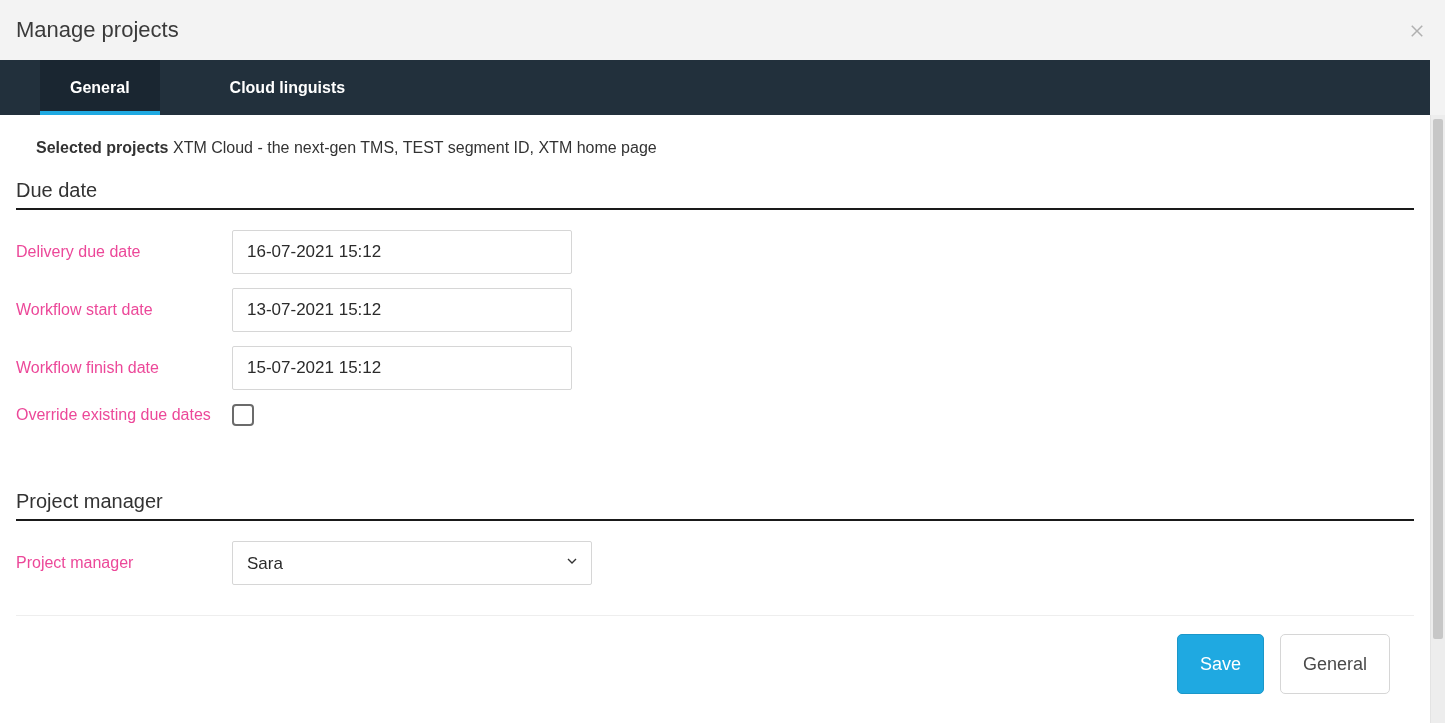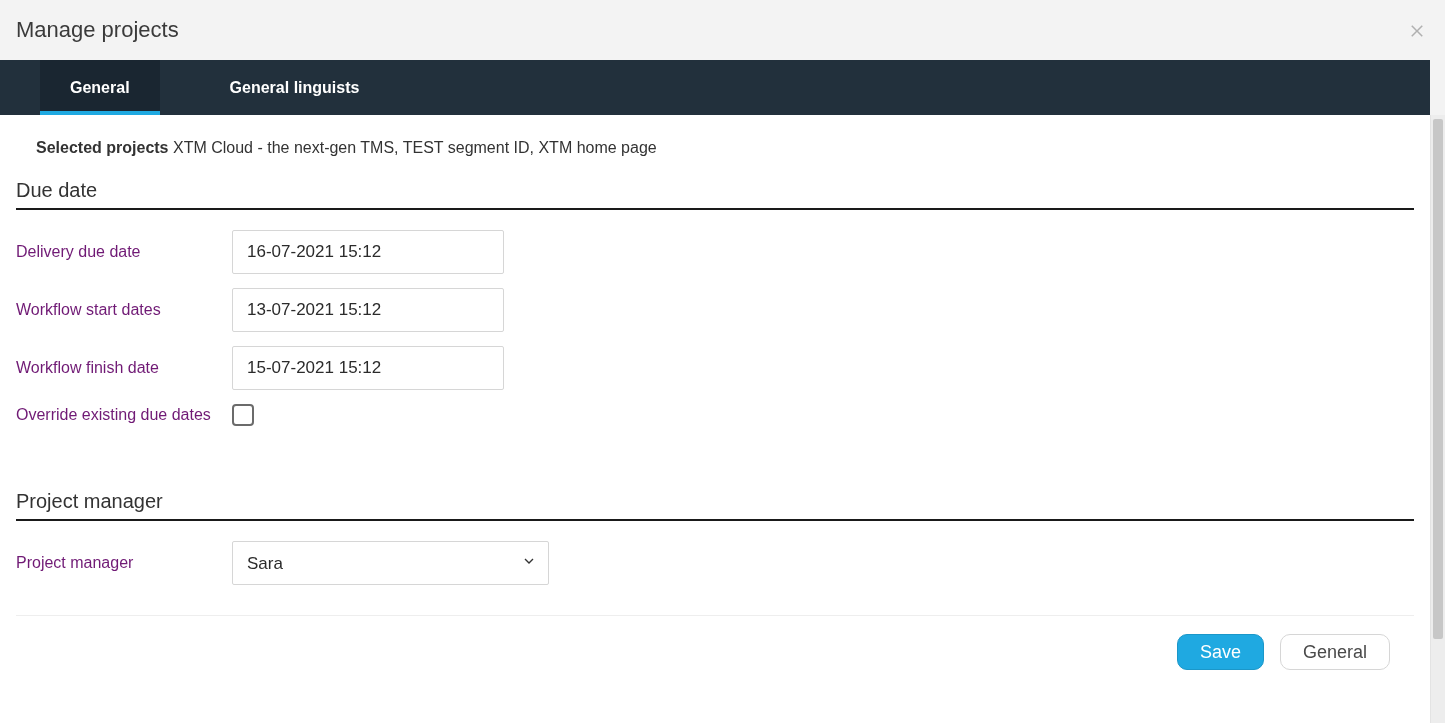--- a/index.html
+++ b/index.html
@@ -110,44 +110,44 @@
   }
 
   .form-row {
     display: flex;
     align-items: center;
     margin-bottom: 14px;
   }
   .form-row .label {
     width: 216px;
     font-size: 16px;
-    color: #701a75;
+    color: #ec4899;
   }
   .text-input {
-    width: 272px;
+    width: 340px;
     height: 44px;
     border: 1px solid #d6d6d6;
     border-radius: 2px;
     padding: 0 14px;
     font-size: 17px;
     color: #2b2b2b;
     background: #fff;
     outline: none;
   }
   .checkbox {
     width: 22px; height: 22px;
     border: 2px solid #6b6b6b;
     border-radius: 4px;
     cursor: pointer;
     background: #fff;
   }
 
   .select-wrap {
     position: relative;
-    width: 317px;
+    width: 360px;
   }
   .select-wrap select {
     width: 100%;
     height: 44px;
     border: 1px solid #d6d6d6;
     border-radius: 2px;
     padding: 0 14px;
     font-size: 17px;
     color: #2b2b2b;
     background: #fff;
@@ -173,24 +173,24 @@
     margin: 30px 0 18px 0;
   }
 
   .footer {
     display: flex;
     justify-content: flex-end;
     gap: 16px;
     padding-right: 24px;
   }
   .btn {
-    height: 36px;
+    height: 60px;
     padding: 8px 22px;
     font-size: 18px;
-    border-radius: 10px;
+    border-radius: 5px;
     cursor: pointer;
     border: 1px solid transparent;
     display: inline-flex;
     align-items: center;
     justify-content: center;
   }
   .btn-primary {
     background: #1fa9e1;
     color: #fff;
     border-color: #1b97c9;
@@ -215,42 +215,42 @@
           </svg>
       </span>
     </div>
   </div>
 
   <div class="tabbar">
     <div class="tab active">
       <span>General</span>
     </div>
     <div class="tab">
-      <span>General linguists</span>
+      <span>Cloud linguists</span>
     </div>
   </div>
 
   <div class="content-wrap">
     <div class="content">
 
       <div class="selected-row">
         <b>Selected projects</b>
         <span> </span>
         <span>XTM Cloud - the next-gen TMS, TEST segment ID, XTM home page</span>
       </div>
 
       <div class="section-title">Due date</div>
 
       <div class="form-row">
         <div class="label">Delivery due date</div>
         <input type="text" class="text-input" value="16-07-2021 15:12" style="">
       </div>
 
       <div class="form-row">
-        <div class="label">Workflow start dates</div>
+        <div class="label">Workflow start date</div>
         <input type="text" class="text-input" value="13-07-2021 15:12" style="">
       </div>
 
       <div class="form-row">
         <div class="label">Workflow finish date</div>
         <input type="text" class="text-input" value="15-07-2021 15:12" style="">
       </div>
 
       <div class="form-row">
         <div class="label">Override existing due dates</div>

